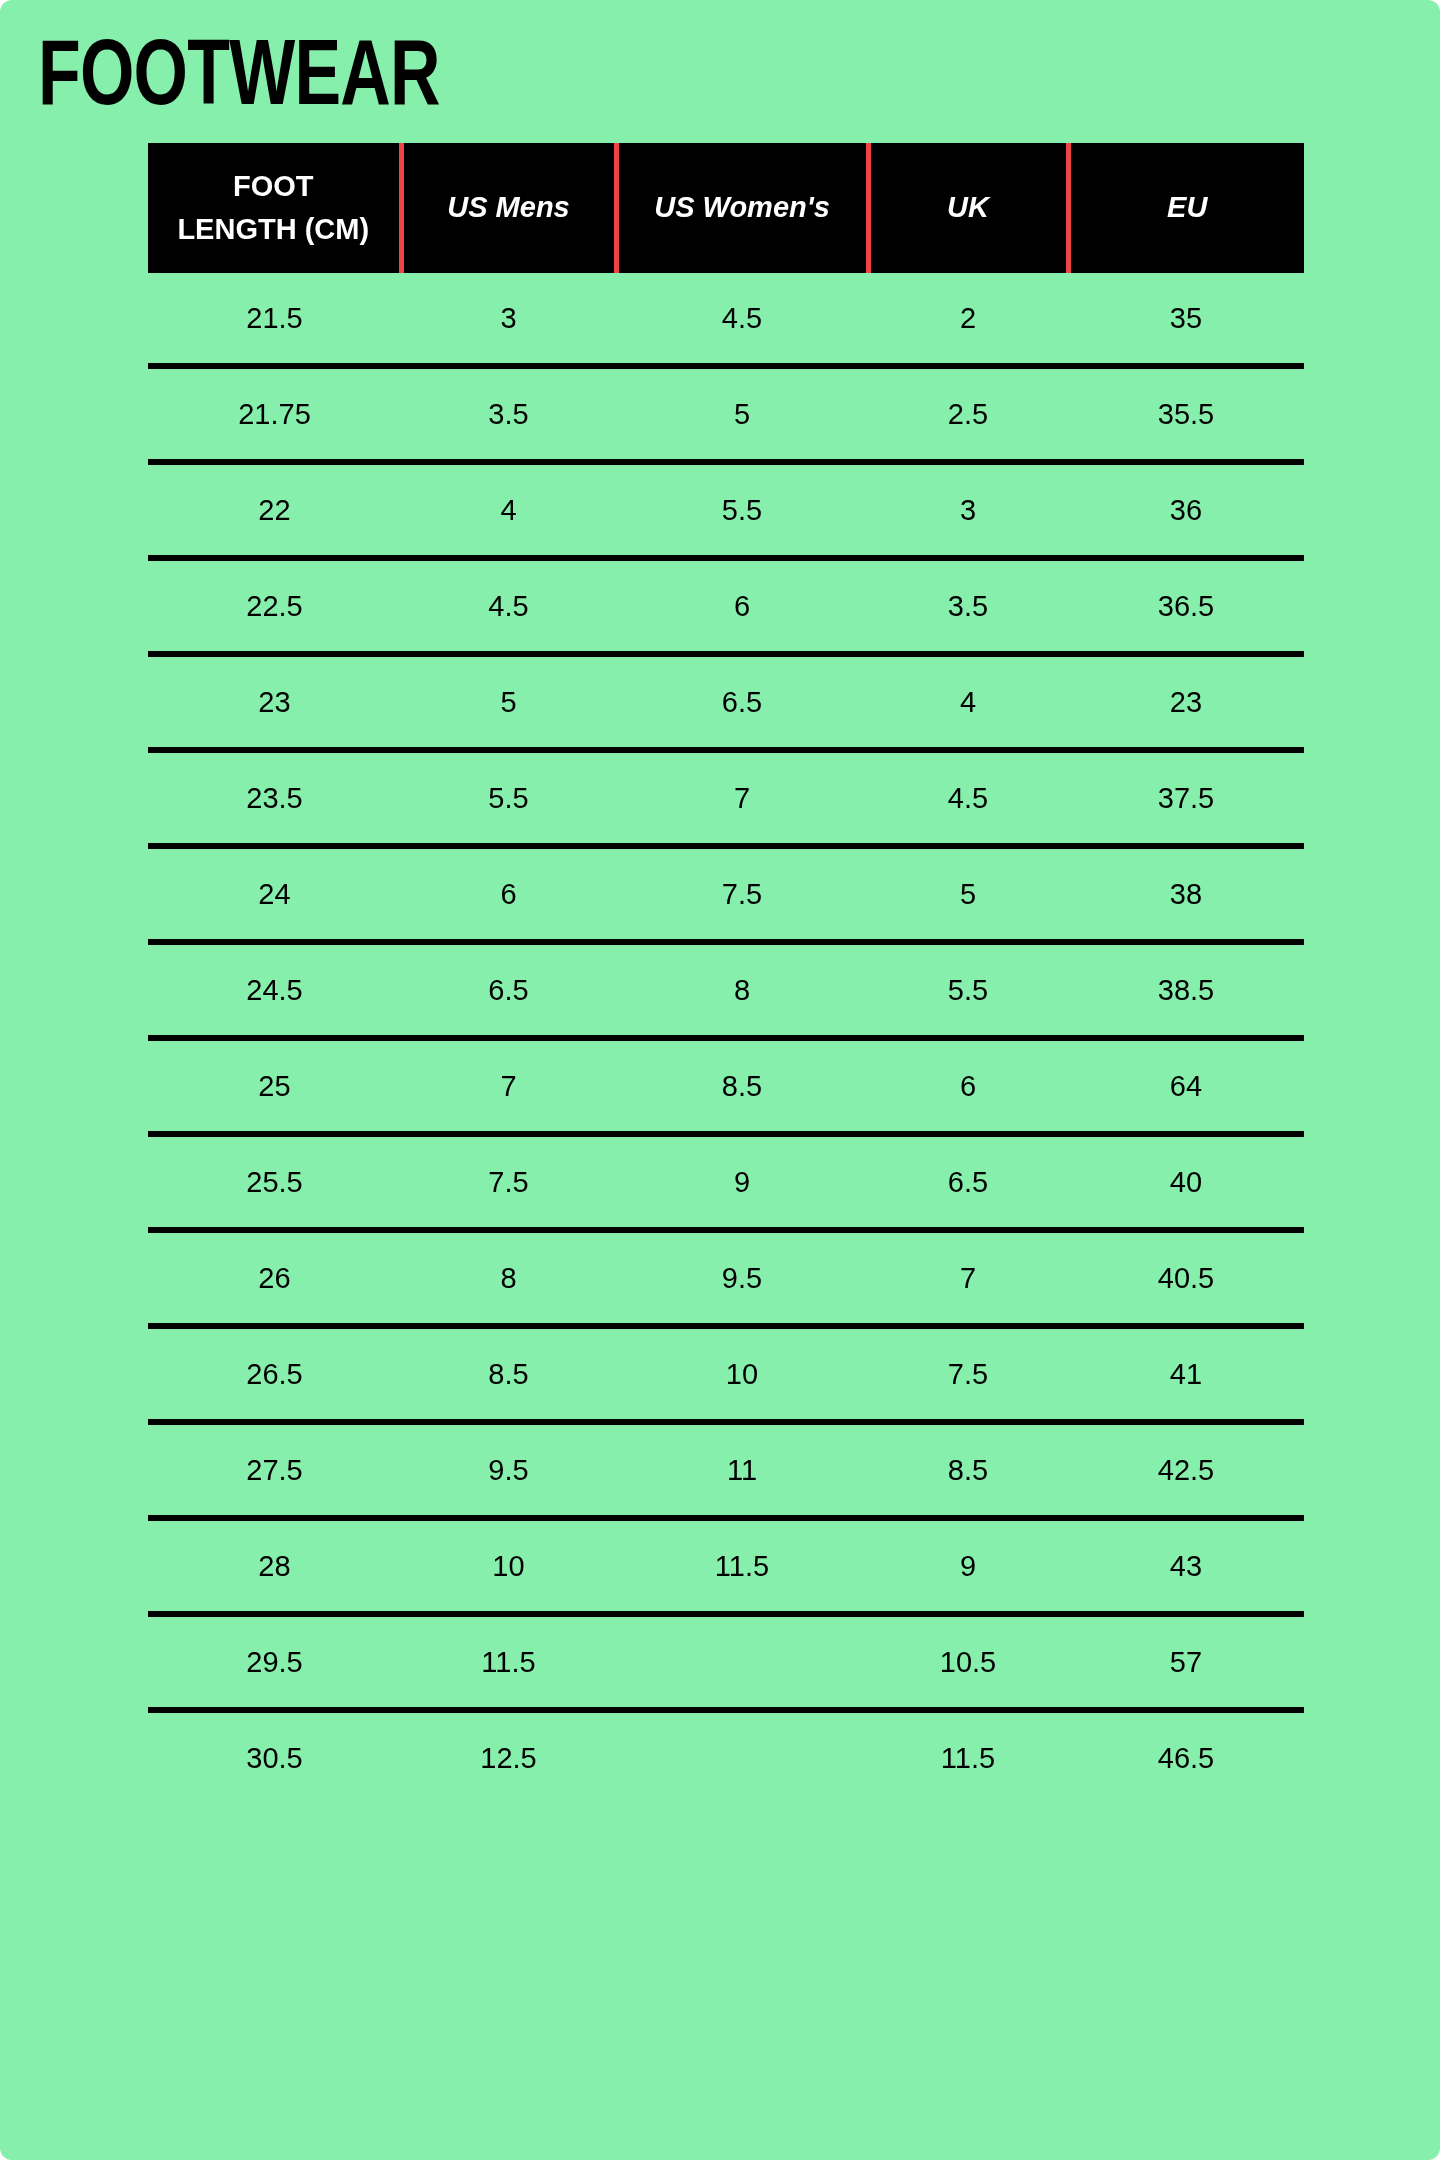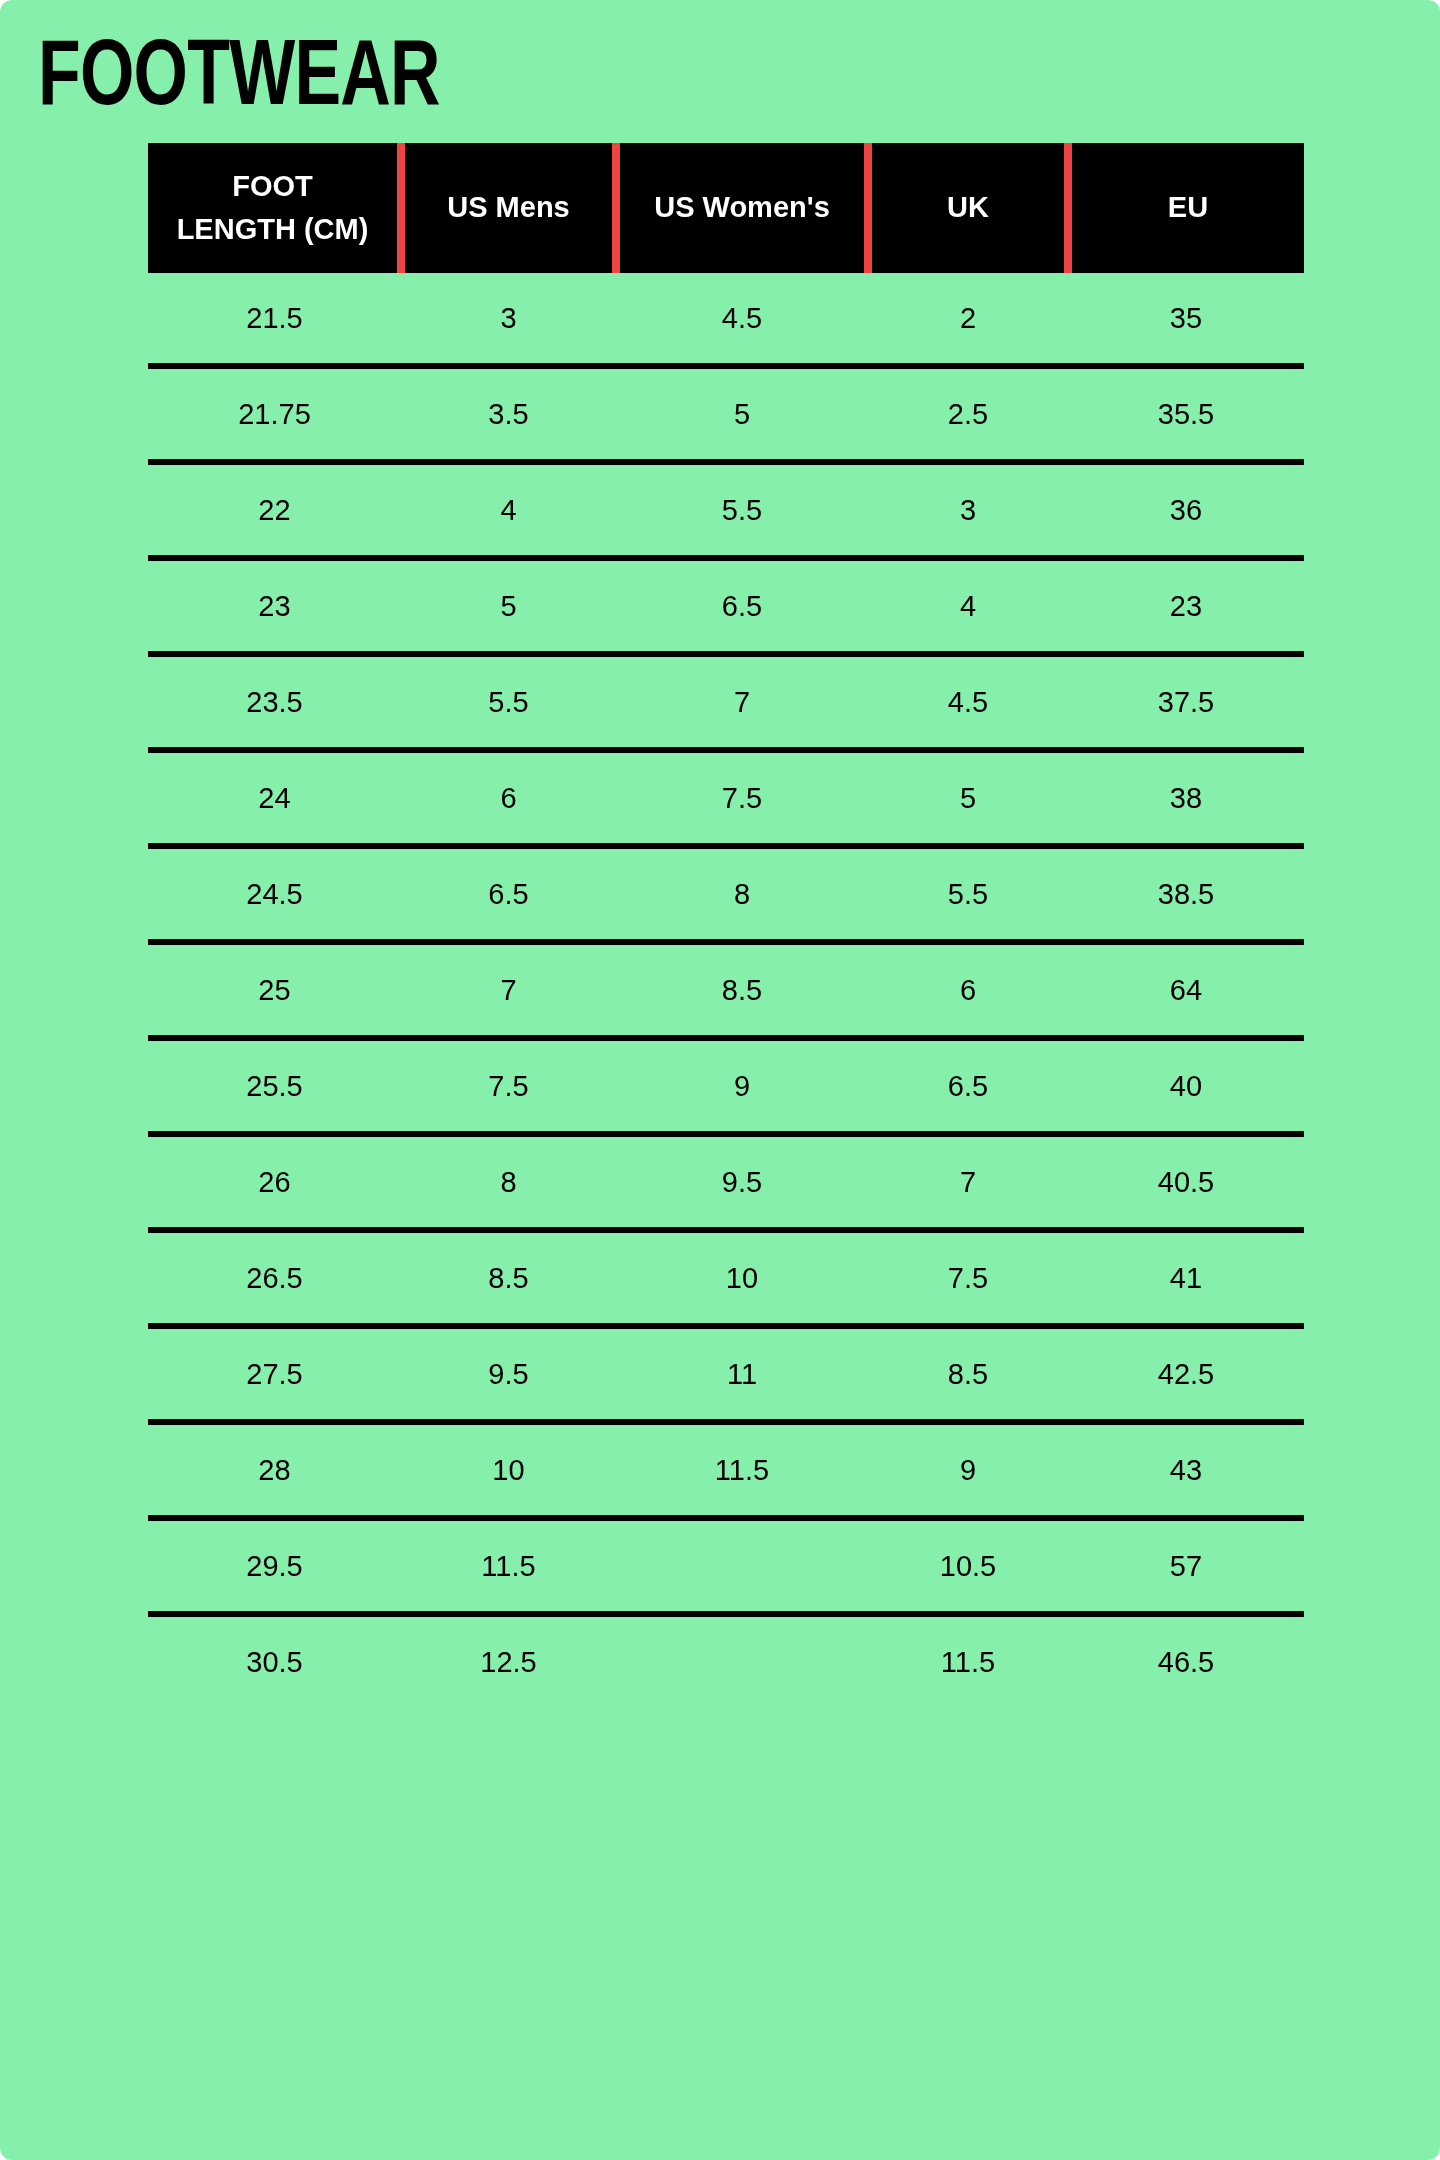--- a/index.html
+++ b/index.html
@@ -43,21 +43,22 @@
     color: #ffffff;
     font-weight: bold;
     font-size: 29px;
     line-height: 1.5;
     height: 130px;
     text-align: center;
     vertical-align: middle;
     padding: 0 24px;
   }
   .size-table thead th + th {
-    border-left: 8px solid #ef4444;
+    border-left: 5px solid #ef4444;
+    font-style: italic;
   }
   .size-table tbody td {
     height: 90px;
     font-size: 29px;
     color: #000000;
     text-align: center;
     vertical-align: middle;
     padding: 0;
   }
   .size-table tbody tr + tr td {
@@ -106,20 +107,27 @@
     </tr>
 
     <tr>
       <td>22</td>
       <td>4</td>
       <td>5.5</td>
       <td>3</td>
       <td>36</td>
     </tr>
 
+    <tr>
+      <td>22.5</td>
+      <td>4.5</td>
+      <td>6</td>
+      <td>3.5</td>
+      <td>36.5</td>
+    </tr>
 
     <tr>
       <td>23</td>
       <td>5</td>
       <td>6.5</td>
       <td>4</td>
       <td>23</td>
     </tr>
 
     <tr>

